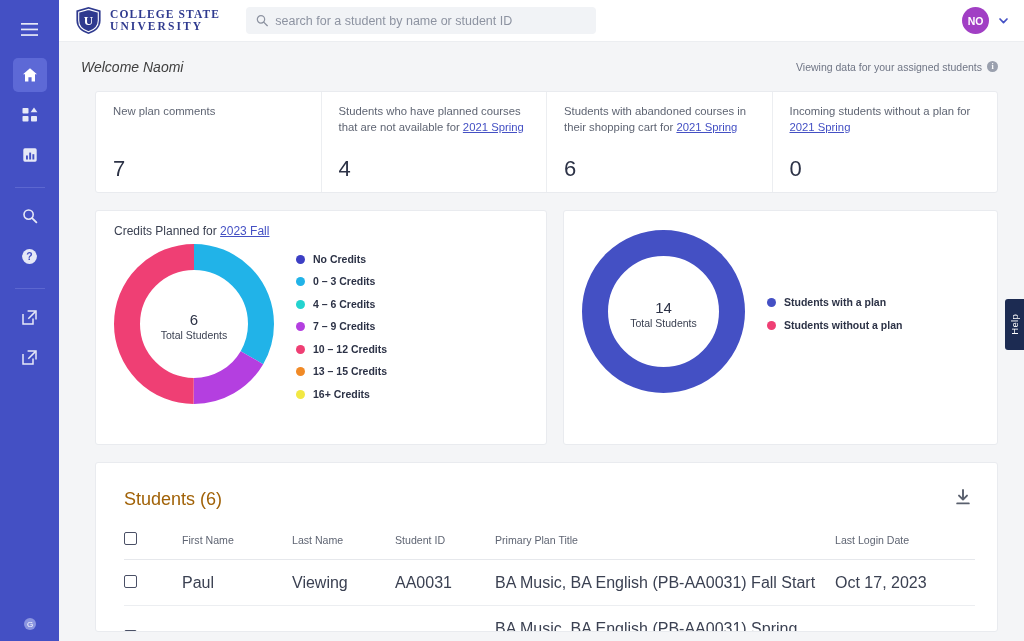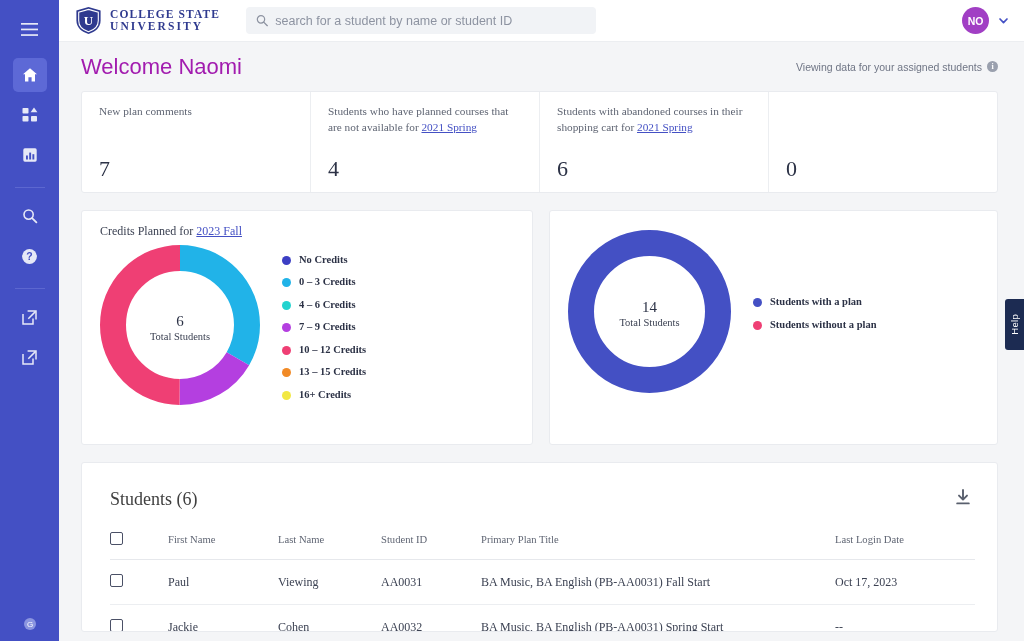--- a/index.html
+++ b/index.html
@@ -61,32 +61,32 @@
     width: 27px; height: 27px; border-radius: 50%; background: #a13fc4;
     color: #fff; font-size: 10.5px; font-weight: bold;
     display: flex; align-items: center; justify-content: center; cursor: pointer;
   }
 
   
   .welcome {
     height: 49px; display: flex; align-items: center;
     padding: 0 26px 0 22px; flex-shrink: 0;
   }
-  .welcome h1 { font-size: 22px; font-weight: normal; color: #a21caf; }
+  .welcome h1 { font-size: 14px; font-weight: normal; color: #404040; font-style: italic; }
   .welcome-note { margin-left: auto; display: flex; align-items: center; gap: 5px;
                   font-size: 10.5px; color: #6f7585; }
   .info-dot {
     width: 11px; height: 11px; border-radius: 50%; background: #9aa0ae;
     color: #fff; font-size: 8px; font-weight: bold;
     display: flex; align-items: center; justify-content: center;
     font-family: "Liberation Serif", serif; cursor: pointer;
   }
 
   
-  .body { flex: 1; overflow: hidden; padding: 0 26px 0 22px; font-family: Liberation Serif, serif; }
+  .body { flex: 1; overflow: hidden; padding: 0 26px 0 36px; }
 
   
   .kpi-row {
     display: flex; background: #fff; border: 1px solid #e9ebef; border-radius: 3px;
     height: 102px; overflow: hidden;
   }
   .kpi { flex: 1; padding: 12px 15px 0 17px; border-right: 1px solid #eceef1;
          display: flex; flex-direction: column; }
   .kpi:last-child { border-right: none; }
   .kpi-label { font-size: 11.3px; color: #5f6573; line-height: 15.5px; }
@@ -118,29 +118,29 @@
   .legend-item { display: flex; align-items: flex-start; gap: 8px; cursor: pointer; }
   .legend-dot { width: 9px; height: 9px; border-radius: 50%; flex-shrink: 0; margin-top: 2px; }
   .legend-label { font-size: 10.5px; color: #2c3246; font-weight: bold; line-height: 12px; }
 
   
   .students-card {
     background: #fff; border: 1px solid #e9ebef; border-radius: 3px;
     margin-top: 17px; padding: 22px 22px 0 28px; height: 170px; overflow: hidden;
   }
   .students-head { display: flex; align-items: center; }
-  .students-title { font-size: 18px; color: #404040; }
+  .students-title { font-size: 18px; color: #a16207; }
   .dl-btn { margin-left: auto; cursor: pointer; padding: 4px; }
   table { width: 100%; border-collapse: collapse; margin-top: 18px; }
   th {
     text-align: left; font-size: 10.6px; color: #5f6573; font-weight: normal;
     padding: 0 0 12px 0; border-bottom: 1px solid #e6e8ec;
   }
   td {
-    font-size: 12px; color: #3b4152; padding: 14px 0 13px 0;
+    font-size: 16px; color: #3b4152; padding: 14px 0 13px 0;
     border-bottom: 1px solid #eceef1;
   }
   .cb {
     width: 13px; height: 13px; border: 1.5px solid #4a5066; border-radius: 2px;
     display: inline-block; cursor: pointer;
   }
   .col-cb { width: 58px; }
   .col-fn { width: 110px; }
   .col-ln { width: 103px; }
   .col-id { width: 100px; }
@@ -293,20 +293,24 @@
           <div class="kpi-value">4</div>
         </div>
         <div class="kpi">
           <div class="kpi-label">
             <span>Students with abandoned courses in their shopping cart for</span>
             <a href="#">2021 Spring</a>
           </div>
           <div class="kpi-value">6</div>
         </div>
         <div class="kpi">
+          <div class="kpi-label">
+            <span>Incoming students without a plan for</span>
+            <a href="#">2021 Spring</a>
+          </div>
           <div class="kpi-value">0</div>
         </div>
       </div>
 
       <div class="charts-row">
 
         <div class="chart-card left">
           <div class="chart-title">
             <span>Credits Planned for</span>
             <a href="#">2023 Fall</a>

